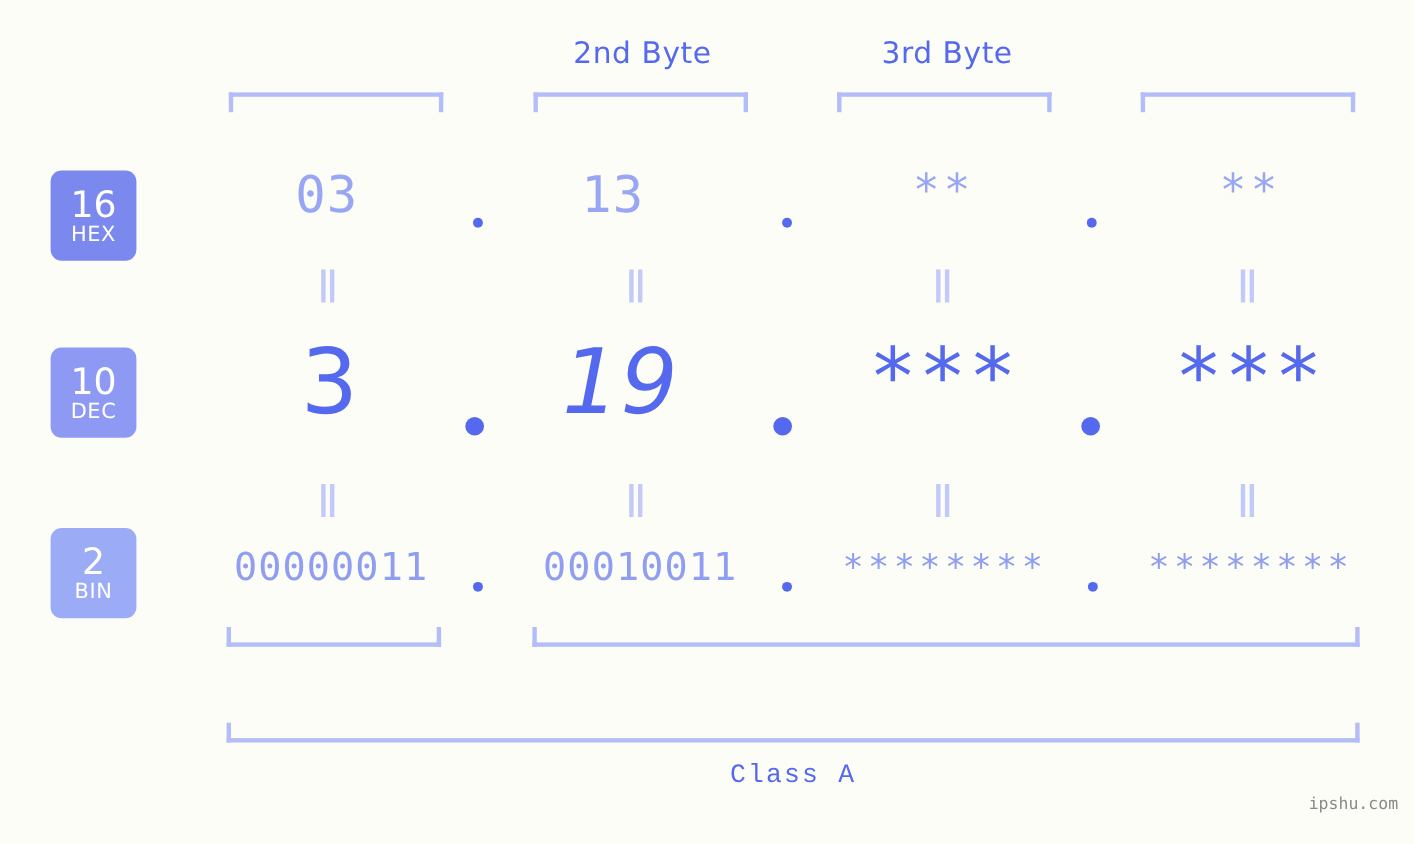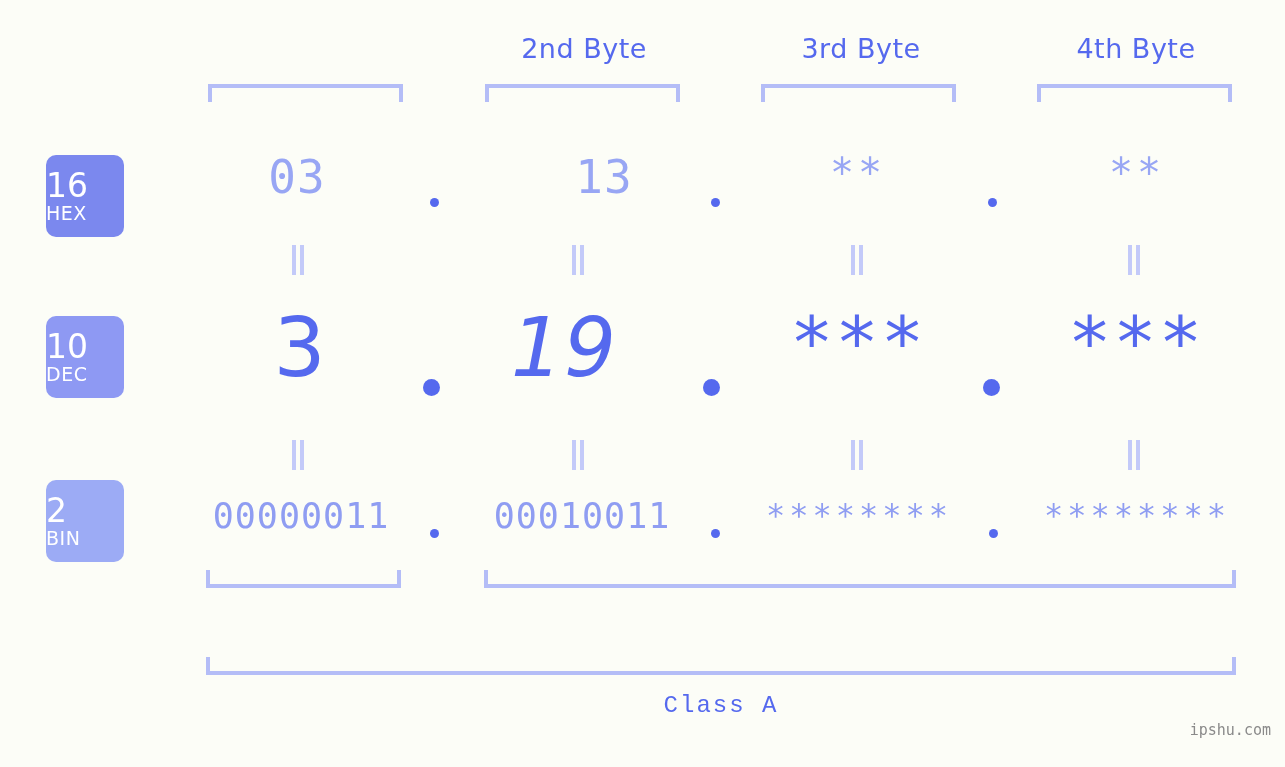--- a/index.html
+++ b/index.html
@@ -49,20 +49,21 @@
   
   .badge {
     position: absolute;
     left: 46px;
     width: 78px;
     height: 82px;
     border-radius: 10px;
     color: #ffffff;
     display: flex;
     flex-direction: column;
+    align-items: center;
     justify-content: center;
     line-height: 1;
   }
   .badge .num {
     font-size: 33px;
     font-family: "DejaVu Sans", sans-serif;
     letter-spacing: 0px;
     margin-bottom: 2px;
   }
   .badge .name {
@@ -203,21 +204,20 @@
     letter-spacing: 0px;
   }
 </style>
 </head>
 <body>
 
 <div id="stage">
 
   <div class="byte-label" style="left:464px;">2nd Byte</div>
   <div class="byte-label" style="left:741px;">3rd Byte</div>
-  <div class="byte-label" style="left:1016px;">4th Byte</div>
 
   <div class="top-bracket" style="left:208px; width:195px;"></div>
   <div class="top-bracket" style="left:485px; width:195px;"></div>
   <div class="top-bracket" style="left:761px; width:195px;"></div>
   <div class="top-bracket" style="left:1037px; width:195px;"></div>
 
   <div class="badge" id="badge-hex">
     <span class="num">16</span>
     <span class="name">HEX</span>
   </div>
@@ -225,21 +225,21 @@
     <span class="num">10</span>
     <span class="name">DEC</span>
   </div>
   <div class="badge" id="badge-bin">
     <span class="num">2</span>
     <span class="name">BIN</span>
   </div>
 
   <div class="row-hex">
     <div class="value-cell" style="left:177px;">03</div>
-    <div class="value-cell" style="left:484px;">13</div>
+    <div class="value-cell" style="left:437px;">13</div>
     <div class="value-cell stars" style="left:738px;">**</div>
     <div class="value-cell stars" style="left:1017px;">**</div>
 
     <div class="dot dot-hex" style="left:430px;"></div>
     <div class="dot dot-hex" style="left:711px;"></div>
     <div class="dot dot-hex" style="left:988px;"></div>
   </div>
 
   <div class="eq eq-top" style="left:292px;">
       <i></i>

